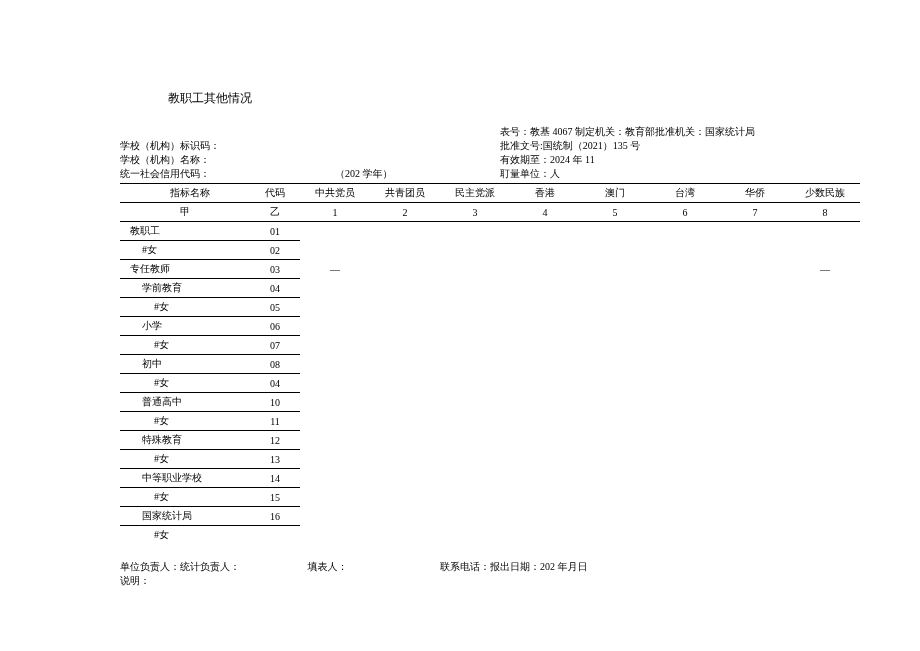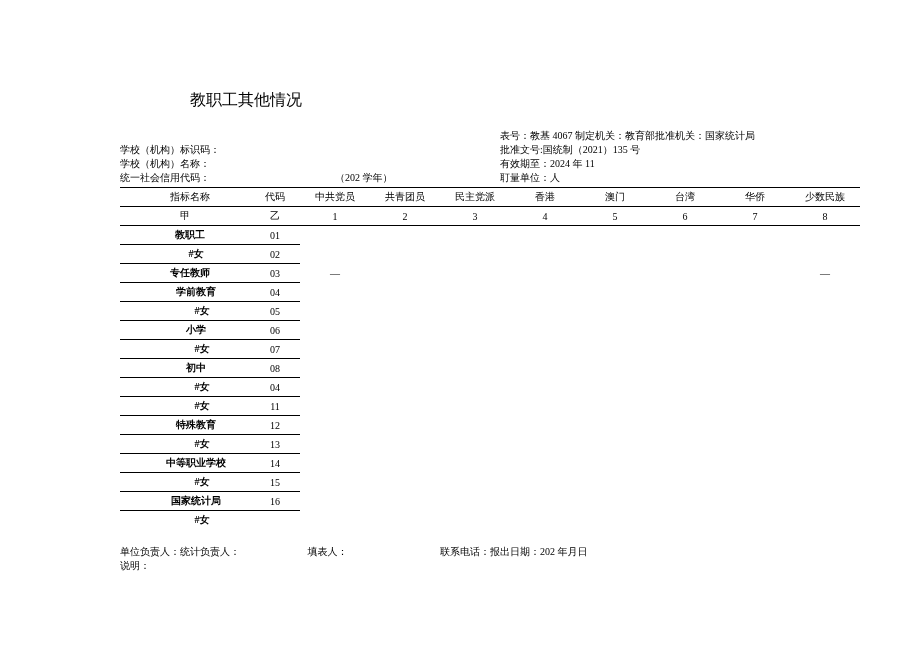--- a/index.html
+++ b/index.html
@@ -6,24 +6,24 @@
     body {
       font-family: "SimSun", "宋体", serif;
       font-size: 10px;
       background: #fff;
       color: #000;
       width: 920px;
       height: 651px;
       padding: 90px 60px 0 120px;
     }
     .title {
-      font-size: 16px;
+      font-size: 12px;
       font-weight: normal;
       text-align: left;
-      margin-left: 70px;
+      margin-left: 48px;
       margin-bottom: 18px;
     }
     .meta {
       display: flex;
       margin-bottom: 2px;
     }
     .meta-left {
       width: 380px;
     }
     .meta-right {
@@ -46,21 +46,21 @@
     .header-row th {
       border-top: 1px solid #000;
       border-bottom: 1px solid #000;
     }
     .sub-header td {
       border-bottom: 1px solid #000;
     }
     .col-label { width: 130px; text-align: left; padding-left: 10px; }
     .col-code { width: 50px; }
     .col-data { width: 70px; }
-    .body-row td:first-child { text-align: center; padding-left: 10px; font-weight: bold; }
+    .body-row td:first-child { text-align: left; padding-left: 10px; }
     .body-row td:nth-child(1),
     .body-row td:nth-child(2) {
       border-bottom: 1px solid #000;
     }
     .body-row.no-bottom td { border-bottom: none; }
     .indent1 { padding-left: 22px !important; }
     .indent2 { padding-left: 34px !important; }
     .footer {
       margin-top: 4px;
       font-size: 10px;
@@ -223,20 +223,32 @@
         <td class="dash"></td>
         <td class="dash"></td>
         <td class="dash"></td>
         <td class="dash"></td>
         <td class="dash"></td>
         <td class="dash"></td>
         <td class="dash"></td>
         <td class="dash"></td>
       </tr>
       <tr class="body-row">
+        <td class="indent1">普通高中</td>
+        <td>10</td>
+        <td class="dash"></td>
+        <td class="dash"></td>
+        <td class="dash"></td>
+        <td class="dash"></td>
+        <td class="dash"></td>
+        <td class="dash"></td>
+        <td class="dash"></td>
+        <td class="dash"></td>
+      </tr>
+      <tr class="body-row">
         <td class="indent2">#女</td>
         <td>11</td>
         <td class="dash"></td>
         <td class="dash"></td>
         <td class="dash"></td>
         <td class="dash"></td>
         <td class="dash"></td>
         <td class="dash"></td>
         <td class="dash"></td>
         <td class="dash"></td>

